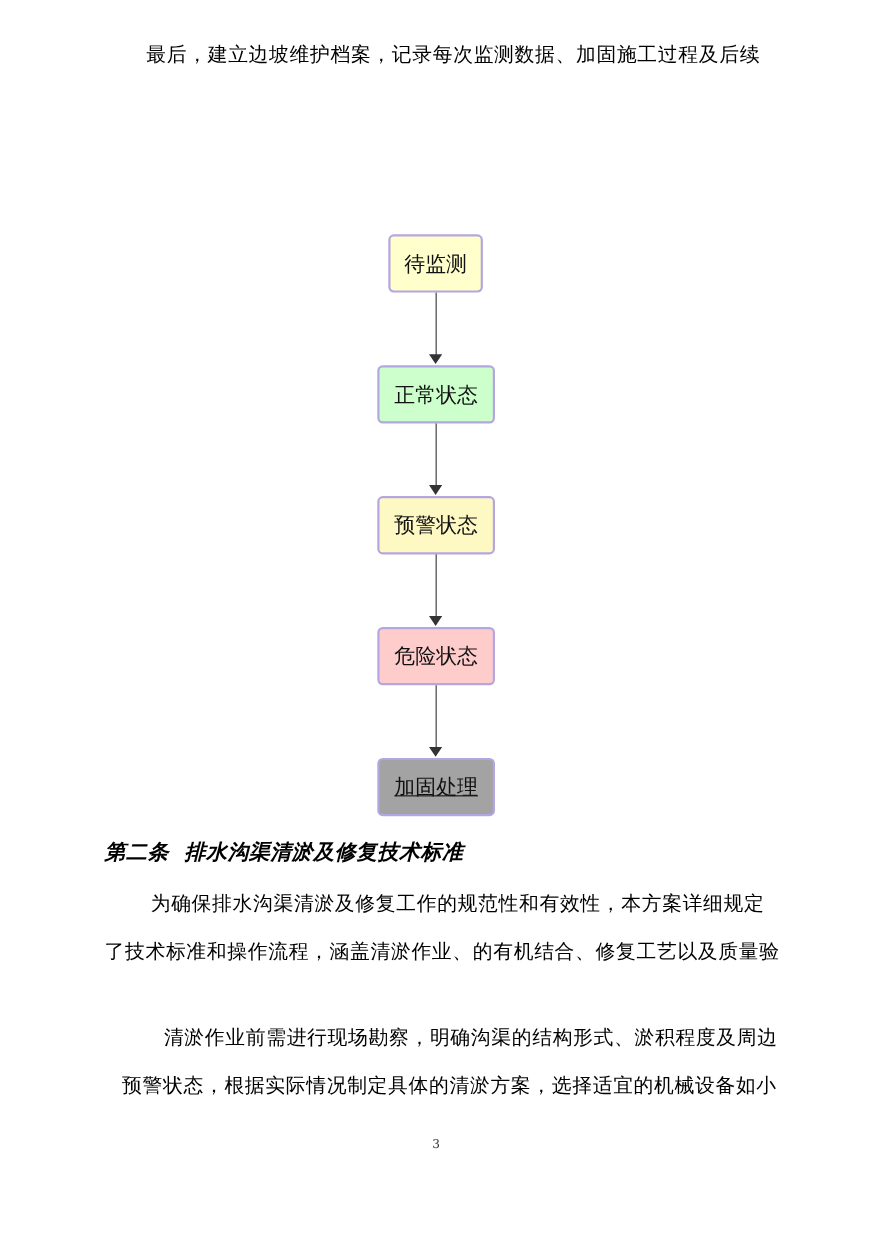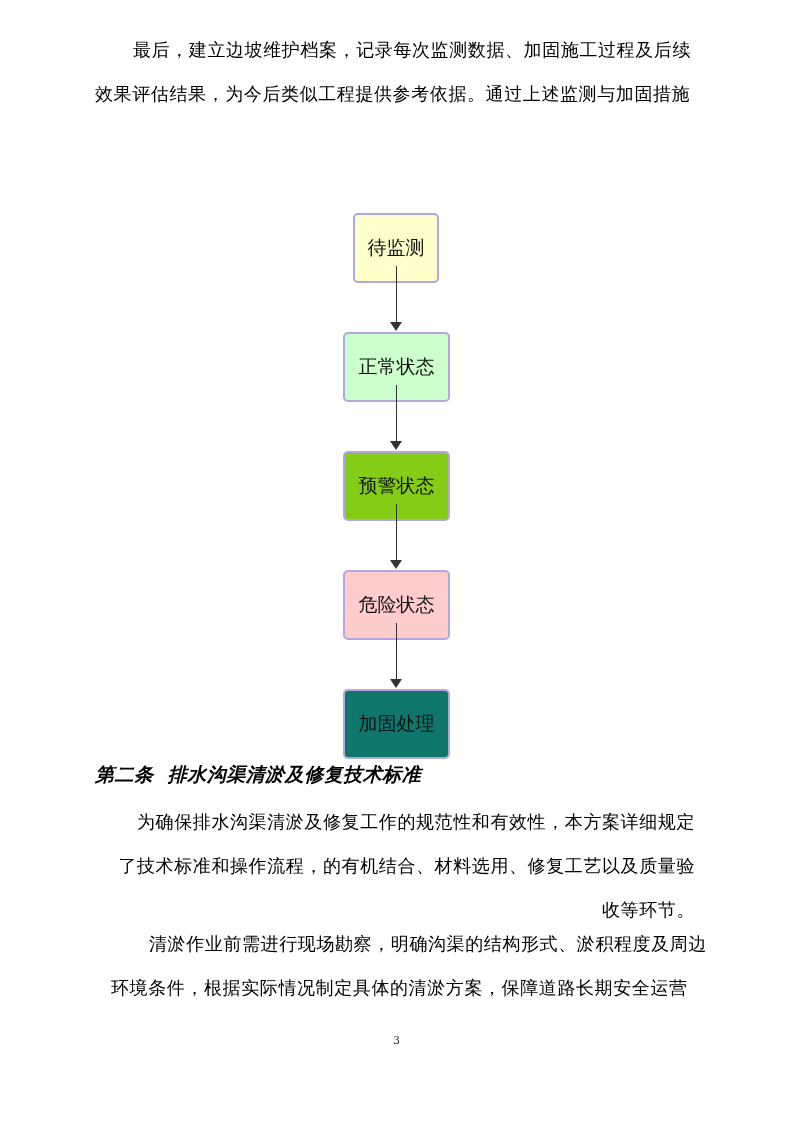--- a/index.html
+++ b/index.html
@@ -6,70 +6,68 @@
   body { width: 793px; height: 1122px; position: relative; overflow: hidden;
          font-family: "DejaVu Serif", "Liberation Serif", serif; color: #000; }
   .para { position: absolute; left: 95px; width: 600px; font-size: 18px; line-height: 44px;
           letter-spacing: 0.6px; margin: 0; }
   .para .line { display: block; white-space: nowrap; }
   .indent { padding-left: 38px; }
   .heading { position: absolute; left: 95px; top: 762px; font-size: 19px; font-weight: bold;
              font-family: "DejaVu Sans", "Liberation Sans", sans-serif; letter-spacing: 0.5px; margin: 0; }
   .node { position: absolute; box-sizing: border-box; border: 2px solid #b4a6e0; border-radius: 5px;
           display: flex; align-items: center; justify-content: center; font-size: 19px;
-          font-family: "DejaVu Sans", "Liberation Sans", sans-serif; color: #111; height: 70px; }
+          font-family: "DejaVu Sans", "Liberation Sans", sans-serif; color: #111; height: 53px; }
   .edge { position: absolute; left: 396px; width: 1px; background: #333; }
   .arrow { position: absolute; left: 390px; width: 0; height: 0; border-left: 6px solid transparent;
            border-right: 6px solid transparent; border-top: 9px solid #333; }
   .pagenum { position: absolute; top: 1034px; left: 0; width: 793px; text-align: center; font-size: 11px; color: #333; }
 </style>
 </head>
 <body>
 
 <div class="para" style="top:28px;">
   <span class="line indent">最后，建立边坡维护档案，记录每次监测数据、加固施工过程及后续</span>
-  <span class="line">效果评估结果，为今后类似工程提供参考依据。通过上述监测与加固措施</span>
 </div>
 
 <div>
   <div class="node" style="left:353px; top:213px; width:86px; background:#ffffcc;">
     <span>待监测</span>
   </div>
   <div class="edge" style="top:266px; height:58px;"></div>
   <div class="arrow" style="top:322px;"></div>
 
   <div class="node" style="left:343px; top:332px; width:107px; background:#ccffcc;">
     <span>正常状态</span>
   </div>
   <div class="edge" style="top:385px; height:58px;"></div>
   <div class="arrow" style="top:441px;"></div>
 
-  <div class="node" style="left:343px; top:451px; width:107px; background:#84cc16;">
+  <div class="node" style="left:343px; top:451px; width:107px; background:#fef9c3;">
     <span>预警状态</span>
   </div>
   <div class="edge" style="top:504px; height:58px;"></div>
   <div class="arrow" style="top:560px;"></div>
 
   <div class="node" style="left:343px; top:570px; width:107px; background:#ffcccc;">
     <span>危险状态</span>
   </div>
   <div class="edge" style="top:623px; height:58px;"></div>
   <div class="arrow" style="top:679px;"></div>
 
-  <div class="node" style="left:343px; top:689px; width:107px; background:#0f766e;">
+  <div class="node" style="left:343px; top:689px; width:107px; background:#a3a3a3;text-decoration:underline;">
     <span>加固处理</span>
   </div>
 </div>
 
 <h2 class="heading" style="white-space:pre;font-style:italic;">第二条  排水沟渠清淤及修复技术标准</h2>
 
 <div class="para" style="top:800px;text-align:right;">
   <span class="line indent">为确保排水沟渠清淤及修复工作的规范性和有效性，本方案详细规定</span>
-  <span class="line">了技术标准和操作流程，的有机结合、材料选用、修复工艺以及质量验</span>
-  <span class="line">收等环节。</span>
+  <span class="line">了技术标准和操作流程，涵盖清淤作业、的有机结合、修复工艺以及质量验</span>
 </div>
 
 <div class="para" style="top:922px;margin-left:16px;">
   <span class="line indent">清淤作业前需进行现场勘察，明确沟渠的结构形式、淤积程度及周边</span>
-  <span class="line">环境条件，根据实际情况制定具体的清淤方案，保障道路长期安全运营</span>
+  <span class="line">预警状态，根据实际情况制定具体的清淤方案，选择适宜的机械设备如小</span>
 </div>
 
 <div class="pagenum">3</div>
 
 </body></html>

